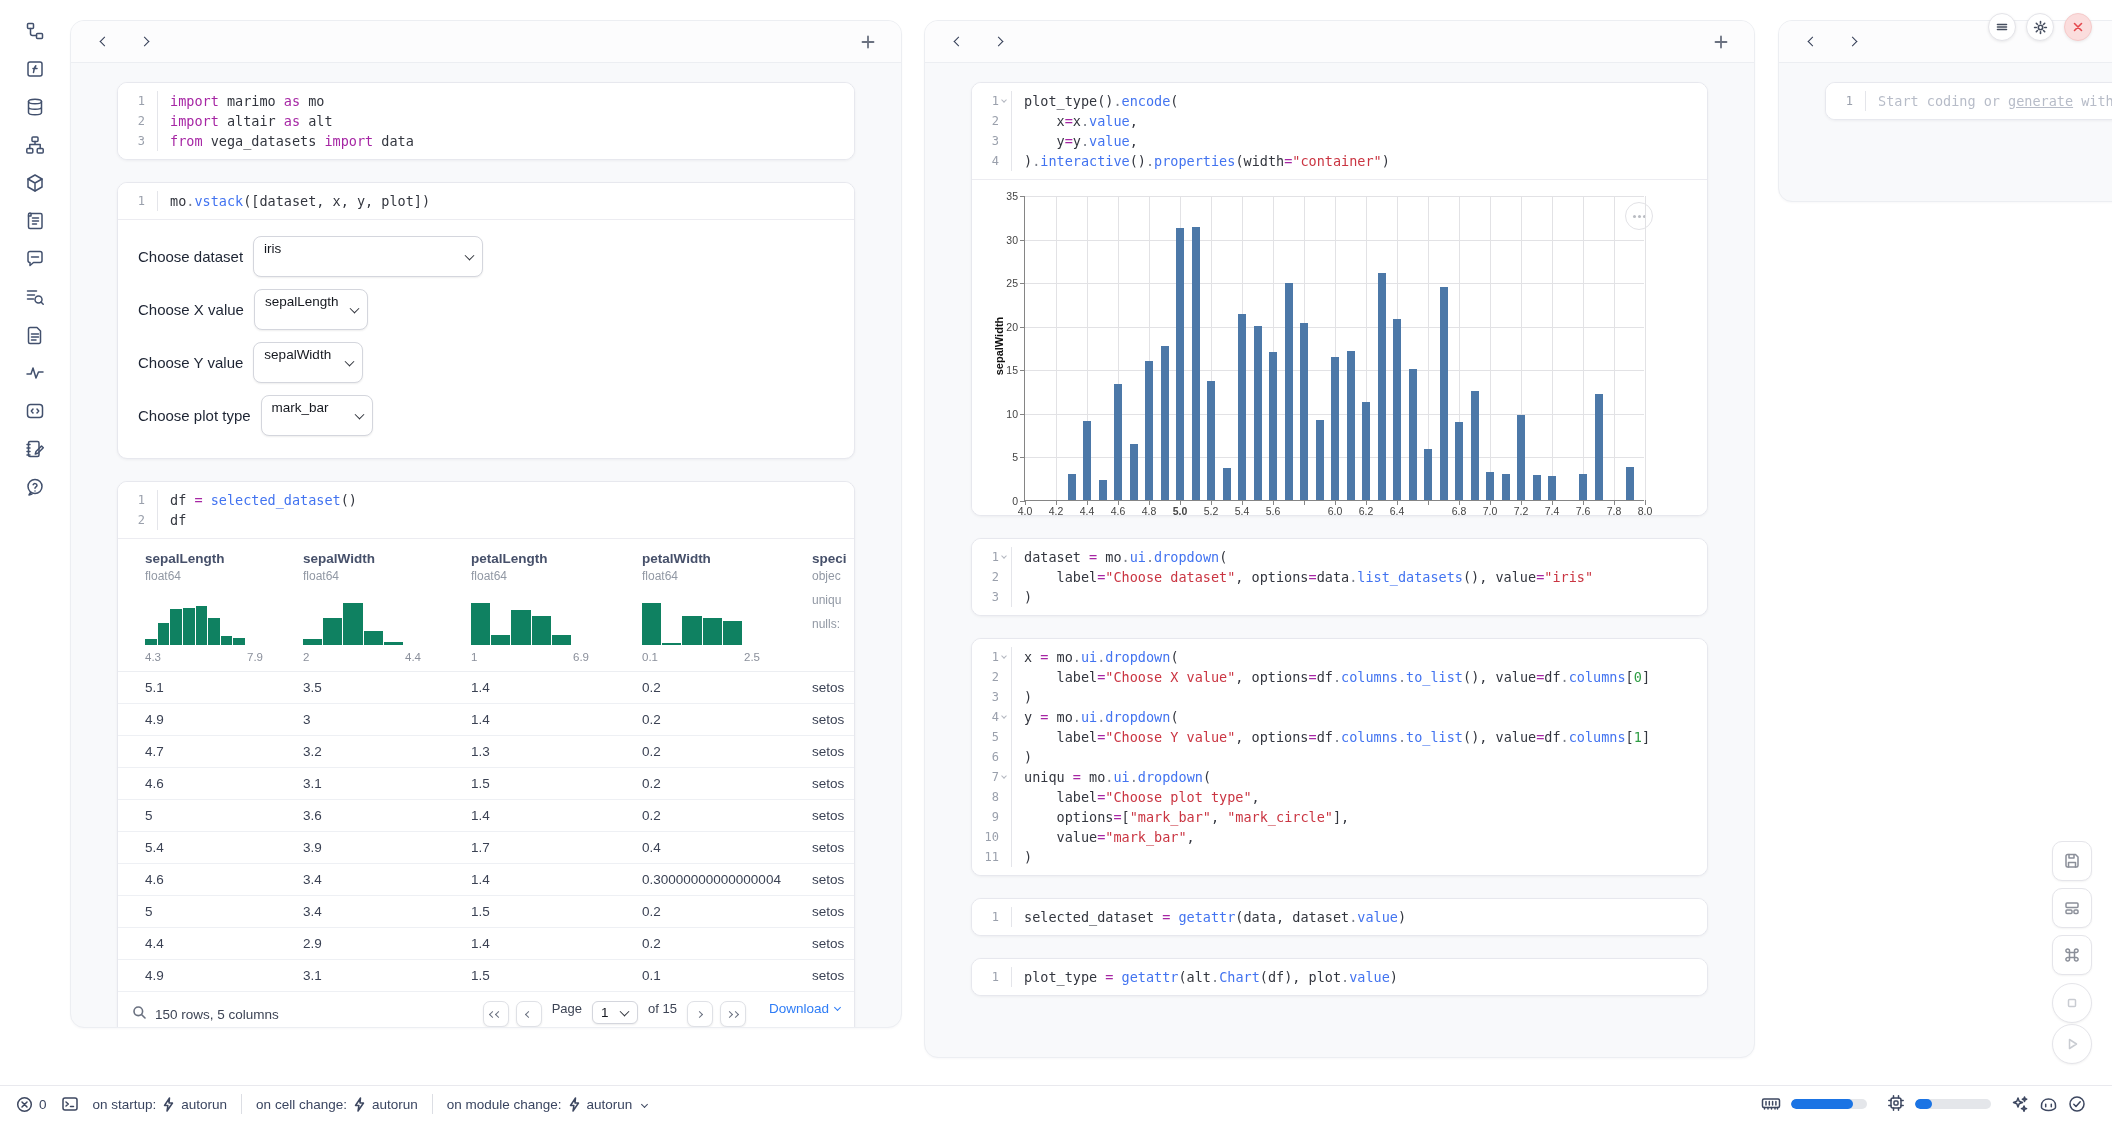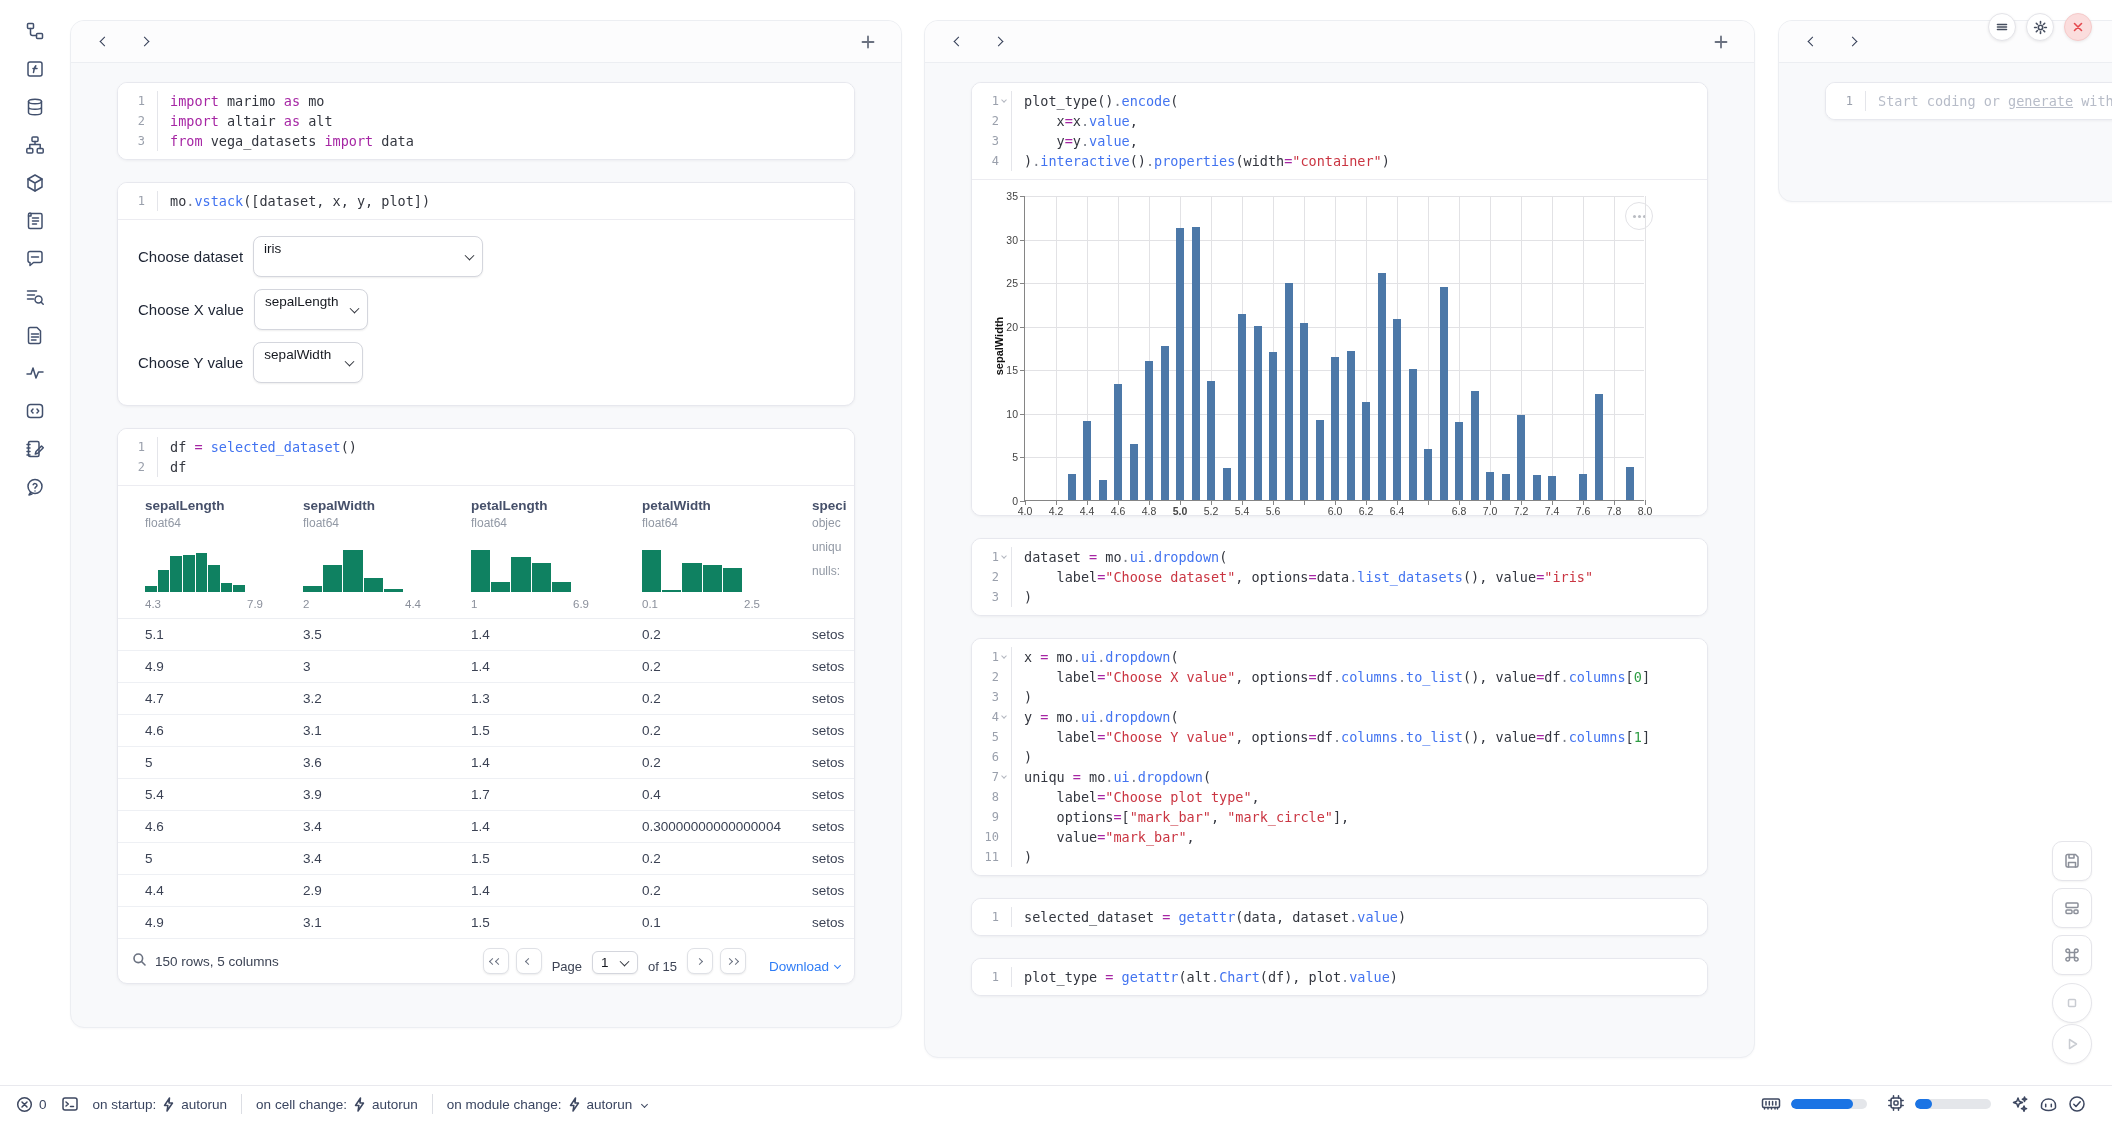--- a/index.html
+++ b/index.html
@@ -58,21 +58,21 @@
   .thname{font-size:13.5px;font-weight:bold;color:#46506a}
   .thdtype{font-size:12px;color:#9198a4;margin-top:3px}
   .hist{height:50px;display:flex;align-items:flex-end;gap:1px;margin-top:12px;width:100px}
   .hbar{flex:1;background:#0f8161;min-height:2px}
   .hrange{display:flex;justify-content:space-between;width:118px;font-size:11.5px;color:#8a8f9b;margin:6px 0 8px 0}
   .thextra{font-size:12px;color:#9198a4;margin-top:10px}
   .trow{display:flex;padding:8px 0 8px 27px;border-bottom:1px solid #eef0f4;font-size:13.5px;color:#3b4254;background:#fff}
   .td{padding-right:14px;overflow:hidden;white-space:nowrap}
   .tfoot{display:flex;align-items:center;padding:9px 14px 9px 14px}
   .tsummary{font-size:13.5px;color:#3d4455;margin-left:8px}
-  .pagegrp{margin-left:auto;display:flex;align-items:flex-end;gap:7px}
+  .pagegrp{margin-left:auto;display:flex;align-items:flex-start;gap:7px}
   .pgbtn{width:26px;height:26px;border:1px solid #dfe1e6;border-radius:7px;background:#fff;display:flex;align-items:center;justify-content:center;box-shadow:0 1px 2px rgba(0,0,0,.08);cursor:pointer;gap:1px}
   .pgbtn .chev{border-color:#6a7180}
   .pglabel{font-size:13px;color:#3d4455;margin:0 3px}
   .pagesel select{padding:3px 20px 3px 8px;border-radius:6px}
   .dl{display:flex;align-items:center;gap:6px;margin-left:16px;color:#2e7cf6;font-size:13.5px;cursor:pointer}
   .dl .chev{border-color:#2e7cf6;margin-top:-2px}
   .searchicon svg{stroke:#6a7180;fill:none;stroke-width:1.6;stroke-linecap:round}
 
   
   .chartout{position:relative;background:#fff;padding:16px 0 14px 52px}
@@ -237,20 +237,24 @@
               <span class="ctllab">Choose dataset</span>
               <span class="sel" style="width: 230px;"><select><option>iris</option></select></span>
             </div>
             <div class="ctlrow">
               <span class="ctllab">Choose X value</span>
               <span class="sel" style="width: 114px;"><select><option>sepalLength</option></select></span>
             </div>
             <div class="ctlrow">
               <span class="ctllab">Choose Y value</span>
               <span class="sel" style="width: 110px;"><select><option>sepalWidth</option></select></span>
+            </div>
+            <div class="ctlrow">
+              <span class="ctllab">Choose plot type</span>
+              <span class="sel" style="width: 112px;"><select><option>mark_bar</option></select></span>
             </div>
           </div>
       </div>
       <div class="cell">
         <div class="codeblock">
             <div class="cline"><span class="gut"><span class="lnum">1</span><span class="fold hid"></span></span><span class="ccontent"><span class="tk-p">df </span><span class="tk-o">=</span><span class="tk-p"> </span><span class="tk-f">selected_dataset</span><span class="tk-p">()</span></span></div>
             <div class="cline"><span class="gut"><span class="lnum">2</span><span class="fold hid"></span></span><span class="ccontent"><span class="tk-p">df</span></span></div>
           </div>
         <div class="output">
           <div>

